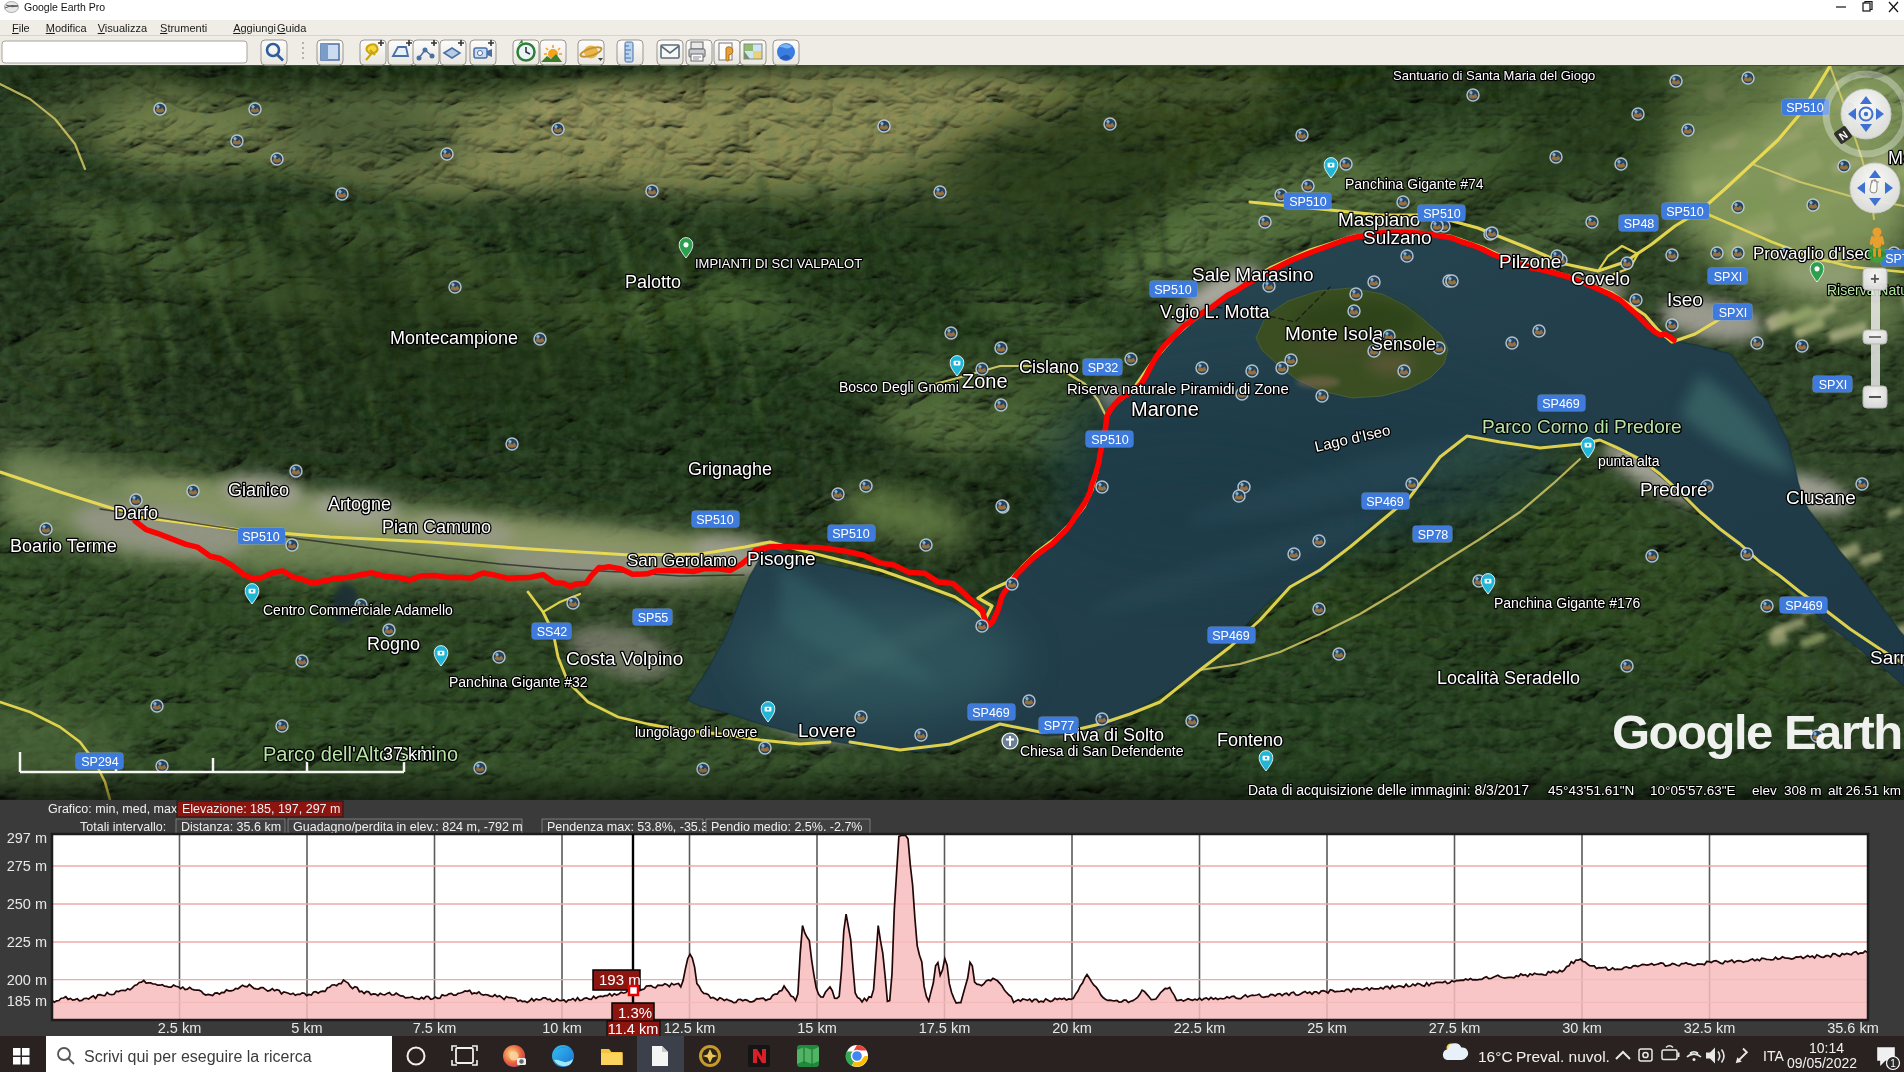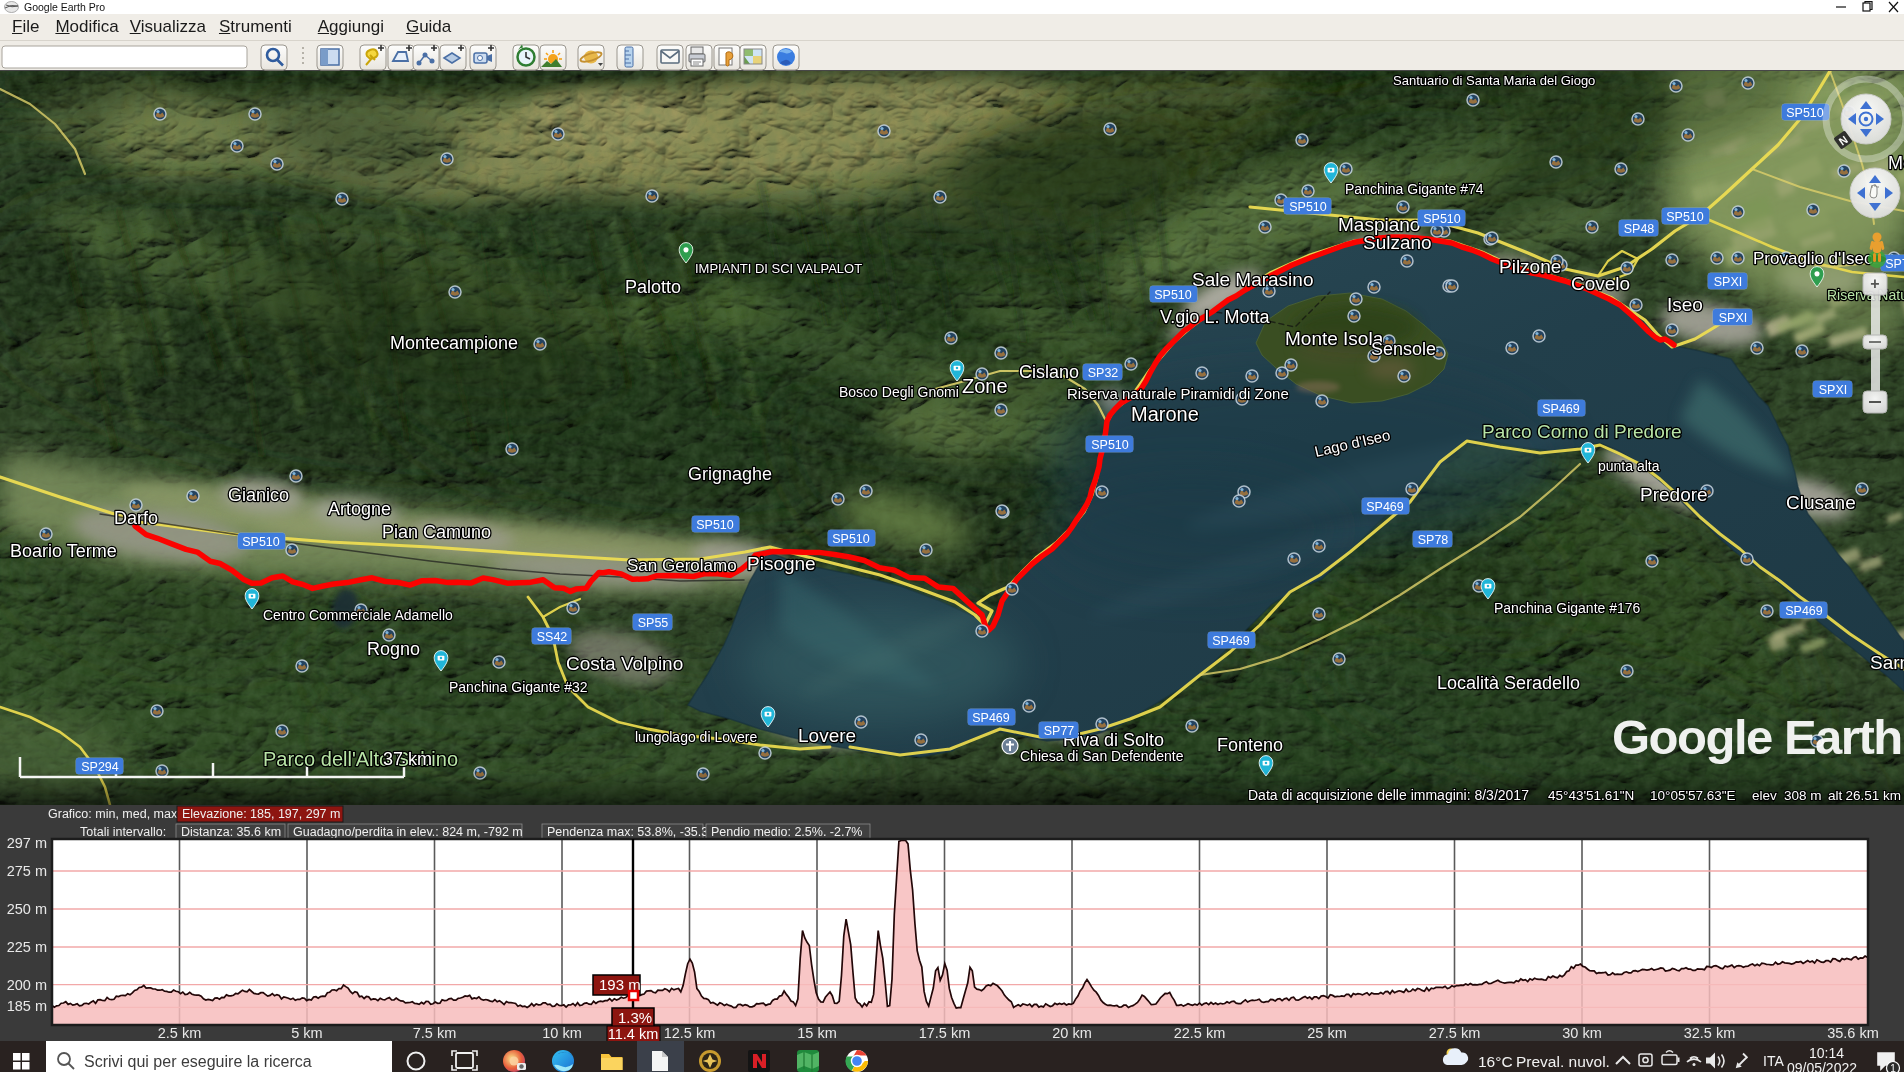--- a/index.html
+++ b/index.html
@@ -1,18 +1,18 @@
 <!DOCTYPE html>
 <html><head><meta charset="utf-8"><title>Google Earth Pro</title>
 <style>
 *{margin:0;padding:0;box-sizing:border-box}
 body{width:1904px;height:1072px;overflow:hidden;font-family:"Liberation Sans",sans-serif;background:#fff}
-.titlebar{height:14px;background:#ffffff;position:relative;font-size:10.5px;color:#111}
+.titlebar{height:20px;background:#ffffff;position:relative;font-size:10.5px;color:#111}
 .titlebar .t{position:absolute;left:24px;top:1px}
-.menubar{height:27px;background:#f0ede7;border-bottom:1px solid #d8d4cc;font-size:17px;color:#1a1a1a;display:flex;align-items:center}
+.menubar{height:16px;background:#f0ede7;border-bottom:1px solid #d8d4cc;font-size:11px;color:#1a1a1a;display:flex;align-items:center}
 .menubar span{margin-left:0}
 .mi{display:inline-block}
 .mi u{text-decoration:underline}
 </style></head>
 <body>
 <div class="titlebar">
  <svg width="15" height="12" viewBox="0 0 15 12" style="position:absolute;left:4px;top:1px">
       <ellipse cx="7.5" cy="6" rx="7" ry="5.5" fill="#e8e8e8" stroke="#999" stroke-width="0.8"></ellipse>
       <path d="M1,7 q6,-4 13,-2 M2,4 q6,3 12,1" stroke="#555" fill="none"></path>
     </svg>
@@ -23,21 +23,21 @@
       <path d="M55,2 v-1.5 h7 v8 h-2"></path>
  <path d="M79,1 l9,10 M88,1 l-9,10"></path>
  </svg>
 </div>
 <div class="menubar">
  <span class="mi" style="margin-left:12px"><u>F</u>ile</span>
  <span class="mi" style="margin-left:16px"><u>M</u>odifica</span>
  <span class="mi" style="margin-left:11px"><u>V</u>isualizza</span>
  <span class="mi" style="margin-left:13px"><u>S</u>trumenti</span>
  <span class="mi" style="margin-left:26px"><u>A</u>ggiungi</span>
- <span class="mi" style="margin-left:22px"><u>G</u>uida</span>
+ <span class="mi" style="margin-left:1px"><u>G</u>uida</span>
 </div>
 <svg width="1904" height="30" viewBox="0 32 1904 30" style="display:block">
 <defs>
 <linearGradient id="btn" x1="0" y1="0" x2="0" y2="1">
         <stop offset="0" stop-color="#fdfdfc"></stop>
         <stop offset="1" stop-color="#e8e5de"></stop>
       </linearGradient>
 <g id="tbtn">
         <rect x="0" y="0" width="26" height="25" rx="4" fill="url(#btn)" stroke="#9a968e" stroke-width="1"></rect>
       </g>

